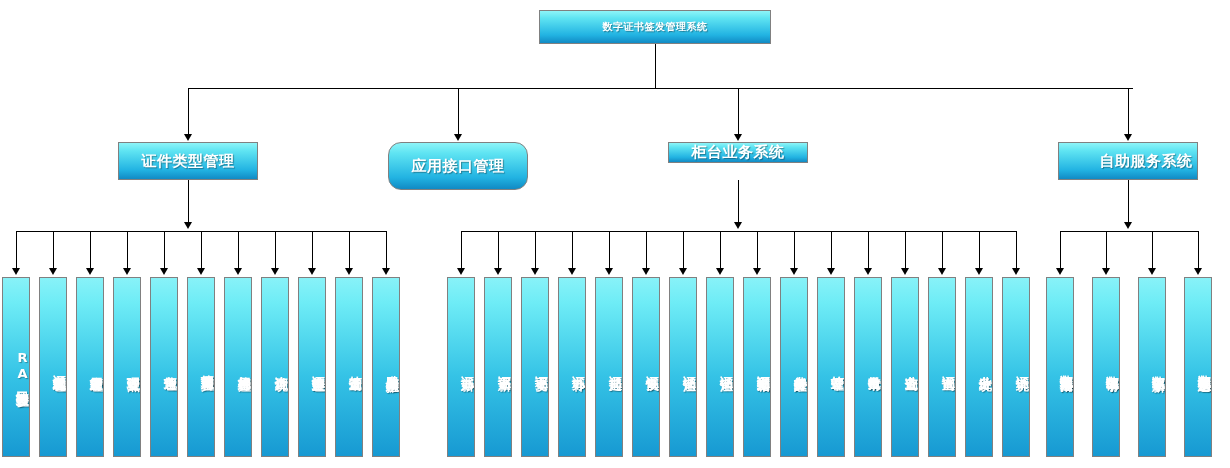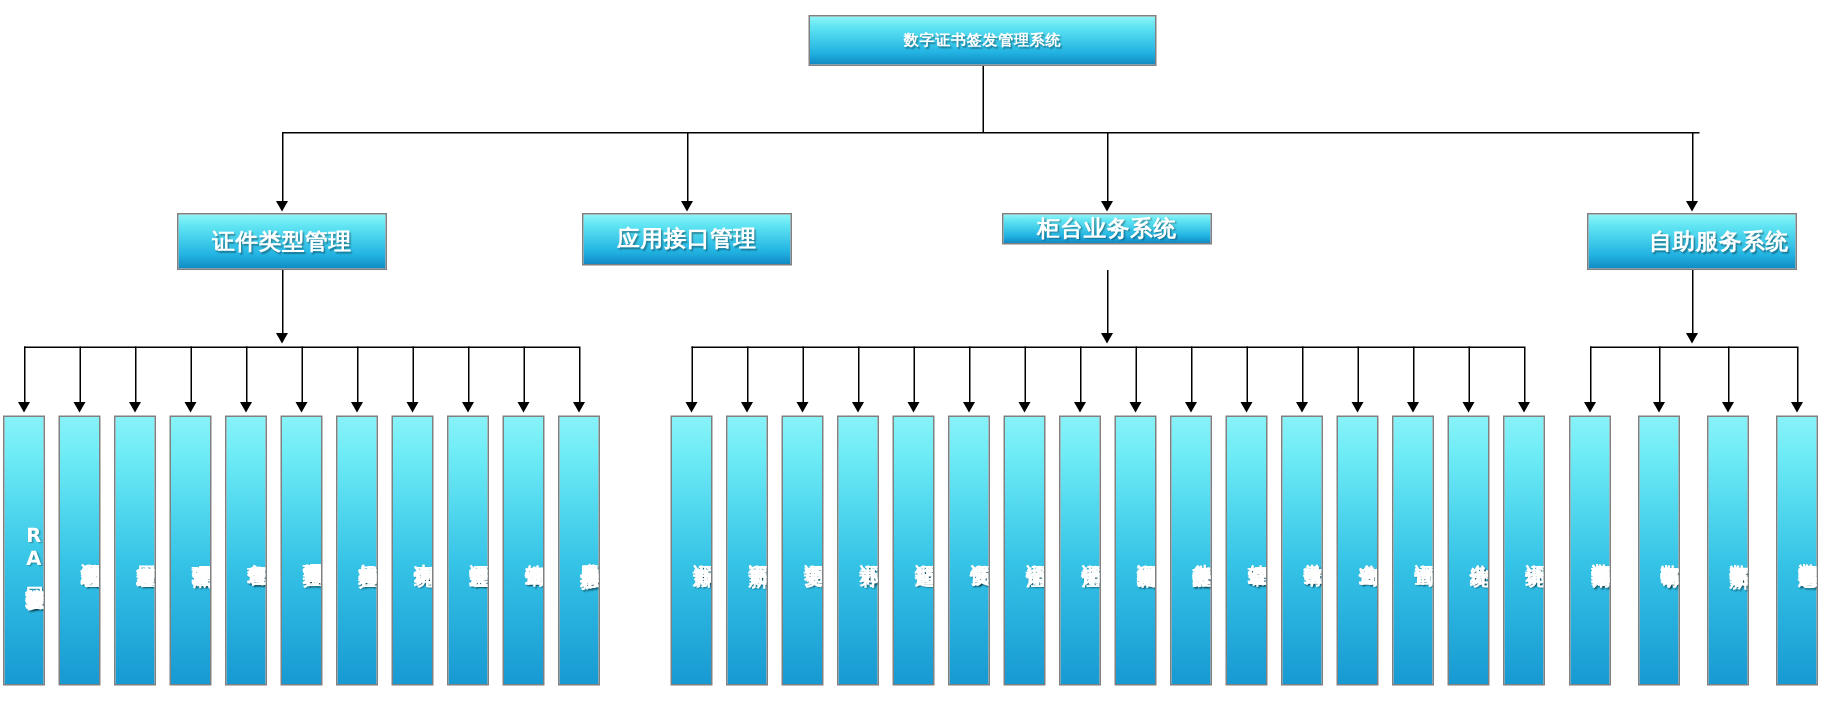--- a/index.html
+++ b/index.html
@@ -91,21 +91,21 @@
   <div class="ln h2" style="left:188px; top:88px; width:945px; height:1px;"></div>
 
   <div id="level2-layer">
       <div class="ln v" style="left:188px; top:88px; width:1px; height:47px;"></div>
       <div class="arrow" style="left:184px; top:134px;"></div>
       <div class="node h" style="left:118px; top:142px; width:140px; height:38px;">
         <span>证件类型管理</span>
       </div>
       <div class="ln v" style="left:458px; top:88px; width:1px; height:47px;"></div>
       <div class="arrow" style="left:454px; top:134px;"></div>
-      <div class="node h" style="left:388px; top:142px; width:140px; height:35px;">
+      <div class="node h" style="left:388px; top:142px; width:140px; height:48px;border-radius:13px;">
         <span>应用接口管理</span>
       </div>
       <div class="ln v" style="left:738px; top:88px; width:1px; height:47px;"></div>
       <div class="arrow" style="left:734px; top:134px;"></div>
       <div class="node h" style="left:668px; top:142px; width:140px; height:21px;">
         <span>柜台业务系统</span>
       </div>
       <div class="ln v" style="left:1128px; top:88px; width:1px; height:47px;"></div>
       <div class="arrow" style="left:1124px; top:134px;"></div>
       <div class="node h" style="left:1058px; top:142px; width:140px; height:38px;padding-left:36px;">

